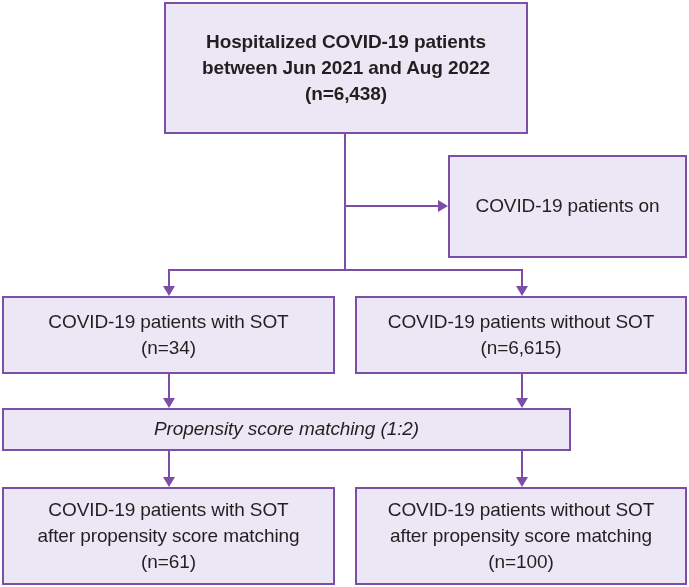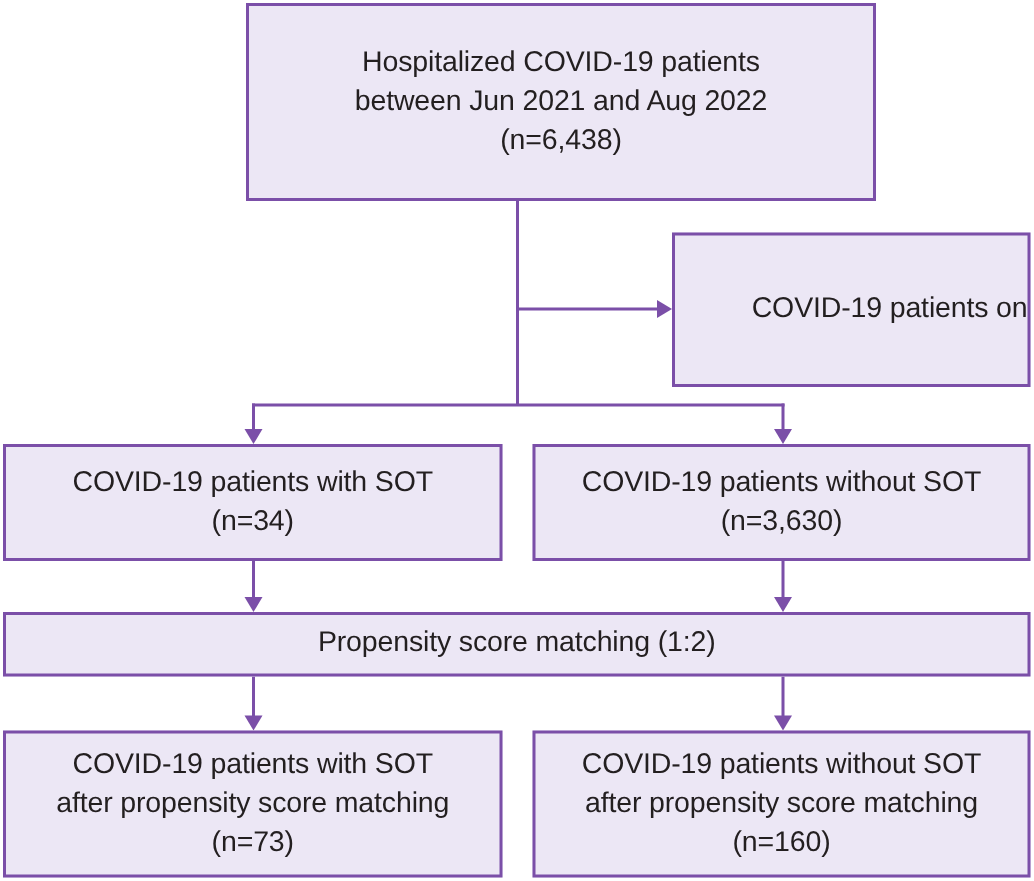--- a/index.html
+++ b/index.html
@@ -54,25 +54,25 @@
   .arrow-right {
     position: absolute;
     width: 0;
     height: 0;
     border-top: 6px solid transparent;
     border-bottom: 6px solid transparent;
     border-left: 10px solid #7b4fa8;
   }
 
   
-  #node-top      { left: 164px; top: 2px;   width: 420px; height: 132px; }
-  #node-dialysis { left: 448px; top: 155px; width: 239px; height: 103px; align-items: flex-end; }
+  #node-top      { left: 164px; top: 2px;   width: 364px; height: 132px; font-weight: bold; }
+  #node-dialysis { left: 448px; top: 155px; width: 239px; height: 103px; }
   #node-sot      { left: 2px;   top: 296px; width: 333px; height: 78px; }
   #node-nosot    { left: 355px; top: 296px; width: 332px; height: 78px; }
-  #node-psm      { left: 2px;   top: 408px; width: 685px; height: 43px; }
+  #node-psm      { left: 2px;   top: 408px; width: 569px; height: 43px; font-style: italic; }
   #node-sot-m    { left: 2px;   top: 487px; width: 333px; height: 98px; }
   #node-nosot-m  { left: 355px; top: 487px; width: 332px; height: 98px; }
 </style>
 </head>
 <body>
 
 <div id="canvas">
 
   <div class="vline" style="left:344px; top:133px; height:137px;"></div>
 
@@ -105,32 +105,32 @@
     <span class="ln">COVID-19 patients on</span>
   </div>
 
   <div class="node" id="node-sot">
     <span class="ln">COVID-19 patients with SOT</span>
     <span class="ln">(n=34)</span>
   </div>
 
   <div class="node" id="node-nosot">
     <span class="ln">COVID-19 patients without SOT</span>
-    <span class="ln">(n=3,630)</span>
+    <span class="ln">(n=6,615)</span>
   </div>
 
   <div class="node" id="node-psm">
     <span class="ln">Propensity score matching (1:2)</span>
   </div>
 
   <div class="node" id="node-sot-m">
     <span class="ln">COVID-19 patients with SOT</span>
     <span class="ln">after propensity score matching</span>
-    <span class="ln">(n=73)</span>
+    <span class="ln">(n=61)</span>
   </div>
 
   <div class="node" id="node-nosot-m">
     <span class="ln">COVID-19 patients without SOT</span>
     <span class="ln">after propensity score matching</span>
-    <span class="ln">(n=160)</span>
+    <span class="ln">(n=100)</span>
   </div>
 
 </div>
 
 </body></html>

